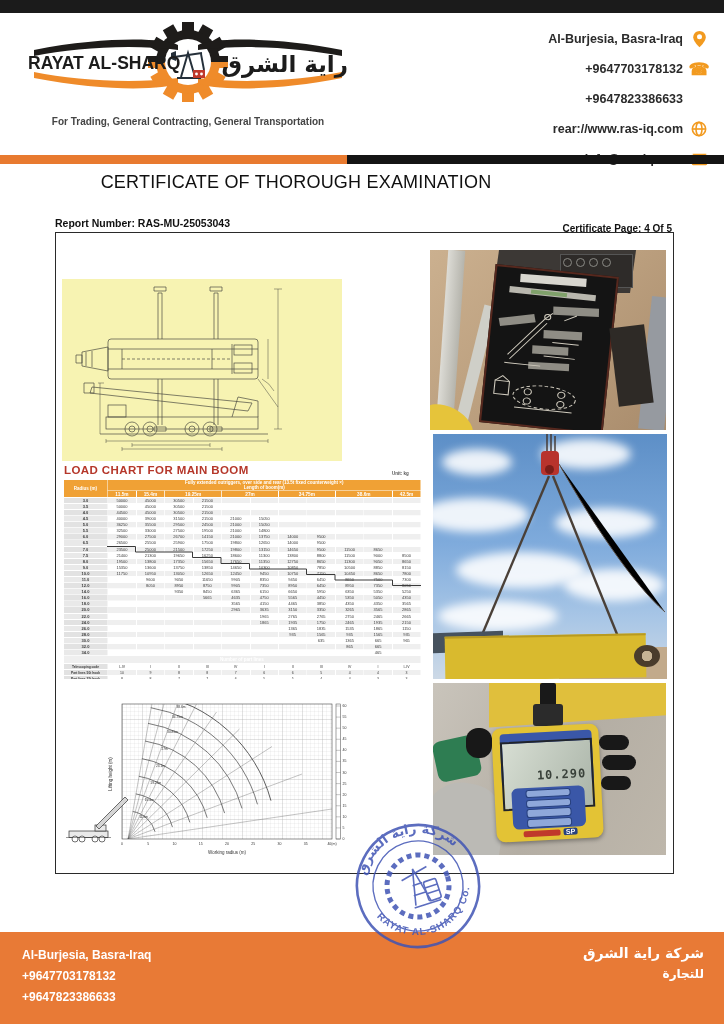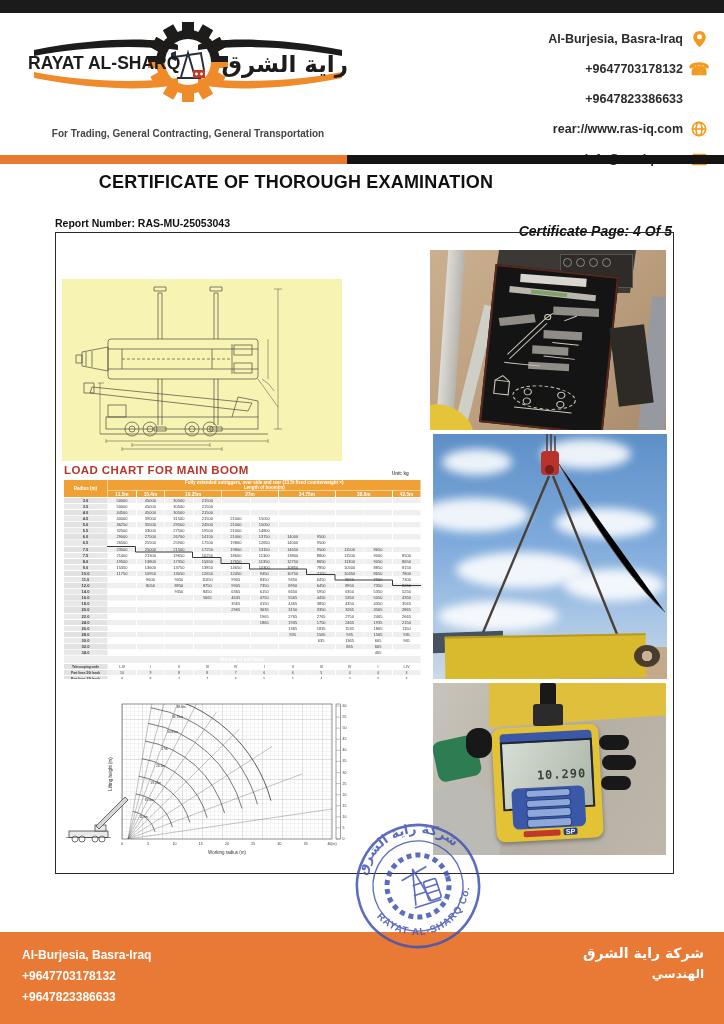--- a/index.html
+++ b/index.html
@@ -2,34 +2,34 @@
 <html><head>
 <meta charset="utf-8">
 <style>
   html,body{margin:0;padding:0;background:#888;}
   .page{position:relative;width:724px;height:1024px;background:#fff;overflow:hidden;
         font-family:"Liberation Sans",sans-serif;margin:0 auto;}
   
   .topbar{position:absolute;left:0;top:0;width:724px;height:13px;background:#1b1b1b;}
   
   .logo-wrap{position:absolute;left:20px;top:18px;width:336px;}
-  .tagline{width:336px;text-align:center;font-weight:bold;color:#454545;font-size:10px;line-height:13px;margin-top:13px;}
+  .tagline{width:336px;text-align:center;font-weight:bold;color:#454545;font-size:10px;line-height:13px;margin-top:1px;}
   .contact{position:absolute;right:16px;top:30px;display:flex;flex-direction:column;align-items:flex-end;gap:12px;}
   .c-row{display:flex;align-items:center;gap:7px;font-size:12.5px;font-weight:bold;color:#2b2b2b;}
   .c-ico{width:18px;height:18px;display:flex;align-items:center;justify-content:center;}
   
   .divider{position:absolute;left:0;top:155px;width:724px;height:9px;display:flex;}
   .divider .o{width:347px;background:#e87a2f;}
   .divider .b{flex:1;background:#141414;}
   
   .cert-title{position:absolute;left:0;top:172px;width:592px;text-align:center;
-              font-size:18px;font-weight:700;color:#101010;letter-spacing:.2px;}
+              font-size:18px;font-weight:400;color:#101010;letter-spacing:.2px;}
   .report-row{position:absolute;left:55px;top:217px;width:617px;font-size:10.5px;color:#111;}
   .report-left{position:absolute;left:0;top:0;font-weight:bold;}
-  .report-right{position:absolute;right:0;top:6px;font-weight:bold;font-size:14px;font-style:italic;}
+  .report-right{position:absolute;right:0;top:6px;font-weight:bold;font-size:10px;}
   
   .content-box{position:absolute;left:55px;top:232px;width:617px;height:640px;border:1.5px solid #2a2a2a;}
   
   .drawing{position:absolute;left:6px;top:46px;width:280px;height:182px;background:#f7f3b2;}
   
   .lc-title{position:absolute;left:8px;top:231px;color:#b5372a;font-size:11.5px;font-weight:800;letter-spacing:.4px;}
   .lc-unit{position:absolute;left:336px;top:238px;font-size:4.5px;color:#555;font-weight:bold;}
   .lc-table-wrap{position:absolute;left:7px;top:246px;width:358px;height:200px;overflow:hidden;}
   .lc-scale{width:716px;transform:scale(.5);transform-origin:0 0;position:relative;}
   table.lc{border-collapse:collapse;width:716px;table-layout:fixed;}
@@ -938,17 +938,17 @@
   </div>
 
   <div class="footer">
     <div class="f-left">
       <div>Al-Burjesia, Basra-Iraq</div>
       <div>+9647703178132</div>
       <div>+9647823386633</div>
     </div>
     <div class="f-right">
       <div class="f-ar1">شركة راية الشرق</div>
-      <div class="f-ar3">الهندسي</div>
+      <div class="f-ar3">للتجارة</div>
     </div>
   </div>
 
 </div>
 
 </body></html>

